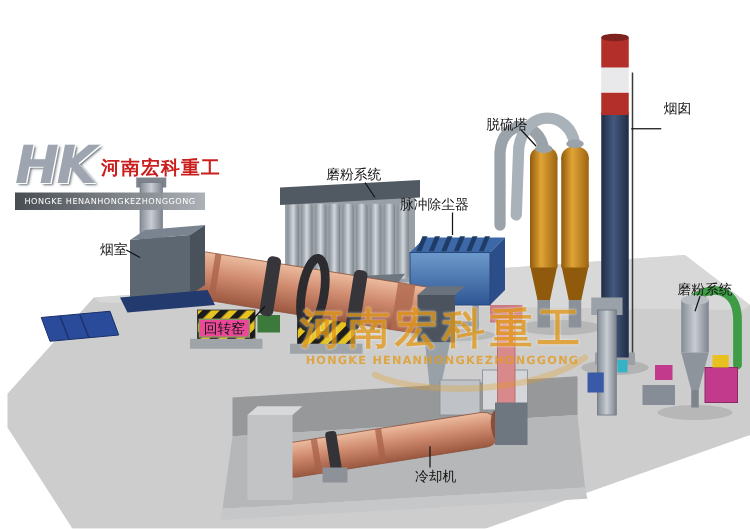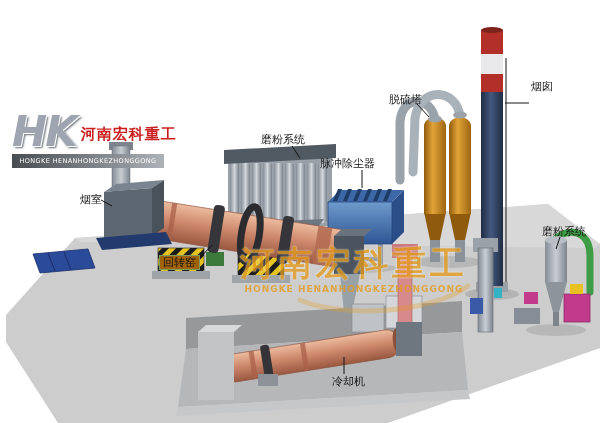--- a/index.html
+++ b/index.html
@@ -10,21 +10,21 @@
   .stage svg{position:absolute;left:0;top:0;}
   .disclaimer{
     position:absolute;left:28px;top:20px;font-size:11px;font-weight:600;
     color:#74393a;letter-spacing:0.5px;white-space:nowrap;
   }
   .lbl{
     position:absolute;font-size:11px;font-weight:400;color:#141414;white-space:nowrap;
     line-height:13px;
   }
   .lbl-smoke{left:80px;top:193px;}
-  .lbl-kiln{left:159px;top:255px;background:#a16207;border:1px solid #7d9c5e;padding:0 3px;}
+  .lbl-kiln{left:159px;top:255px;background:#ec4899;border:1px solid #7d9c5e;padding:0 3px;}
   .lbl-cooler{left:261px;top:133px;}
   .lbl-dust{left:320px;top:157px;}
   .lbl-tower{left:389px;top:93px;}
   .lbl-chimney{left:531px;top:80px;}
   .lbl-grind{left:542px;top:225px;}
   .lbl-coolmach{left:332px;top:375px;}
   .logo{position:absolute;left:12px;top:110px;width:152px;opacity:.95;}
   .logo-row{display:flex;align-items:flex-start;}
   .logo-hk{
     font-style:italic;font-weight:900;font-size:42px;line-height:44px;color:#99a1ac;

